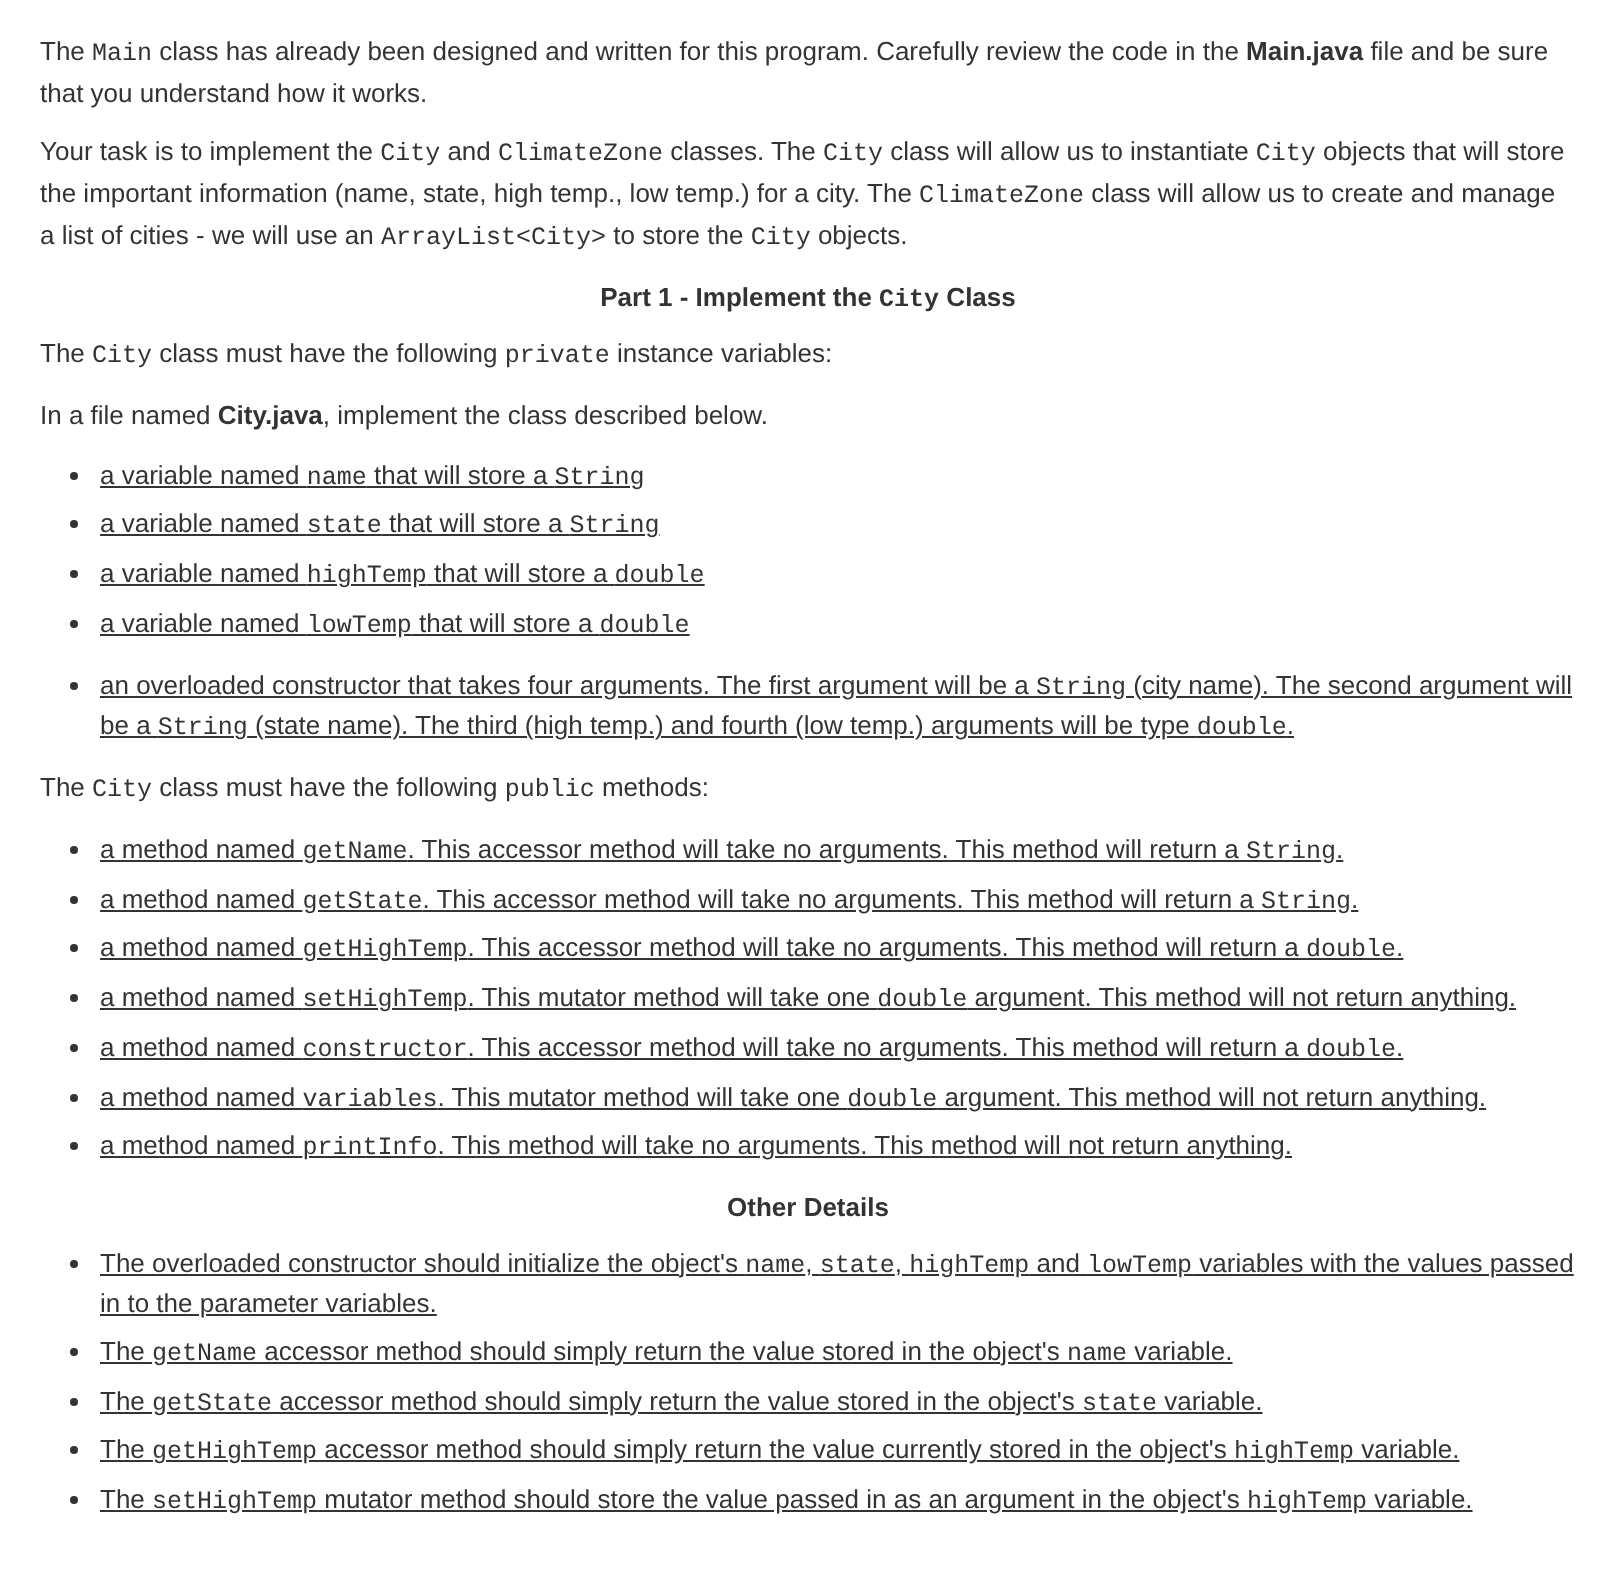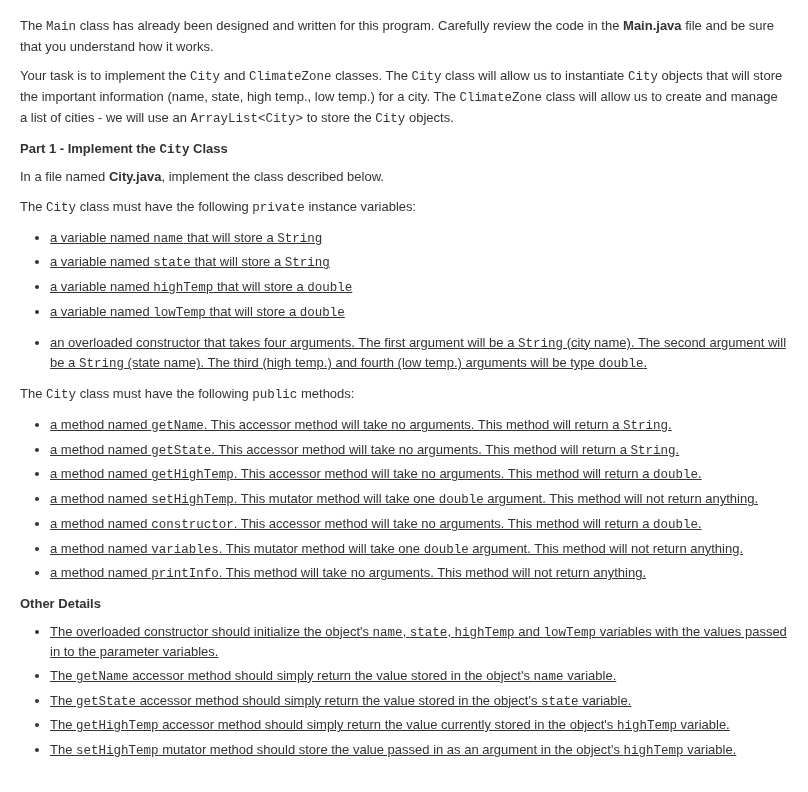--- a/index.html
+++ b/index.html
@@ -15,20 +15,21 @@
     p { margin-bottom: 10px; }
     code, .mono {
       font-family: 'Courier New', Courier, monospace;
       font-size: 12.5px;
       background: none;
     }
     .section-heading {
       font-weight: bold;
       margin-bottom: 8px;
       margin-top: 10px;
+      text-align: center;
     }
     ul {
       margin-left: 30px;
       margin-bottom: 10px;
     }
     ul li {
       margin-bottom: 4px;
       text-decoration: underline;
     }
   </style>
@@ -43,25 +44,25 @@
 
   <p>
     Your task is to implement the <code>City</code> and <code>ClimateZone</code> classes. The <code>City</code> class will allow us to instantiate <code>City</code> objects that will store the important information (name, state, high temp., low temp.) for a city. The <code>ClimateZone</code> class will allow us to create and manage a list of cities - we will use an <code>ArrayList&lt;City&gt;</code> to store the <code>City</code> objects.
   </p>
 
   <p class="section-heading">
     Part 1 - Implement the <code>City</code> Class
   </p>
 
   <p>
-    In a file named <strong>City.java</strong>, implement the class described below.
+    The <code>City</code> class must have the following <code>private</code> instance variables:
   </p>
 
   <p>
-    The <code>City</code> class must have the following <code>private</code> instance variables:
+    In a file named <strong>City.java</strong>, implement the class described below.
   </p>
 
   <ul>
     <li>
       a variable named <code>name</code> that will store a <code>String</code>
     </li>
     <li>
       a variable named <code>state</code> that will store a <code>String</code>
     </li>
     <li>

